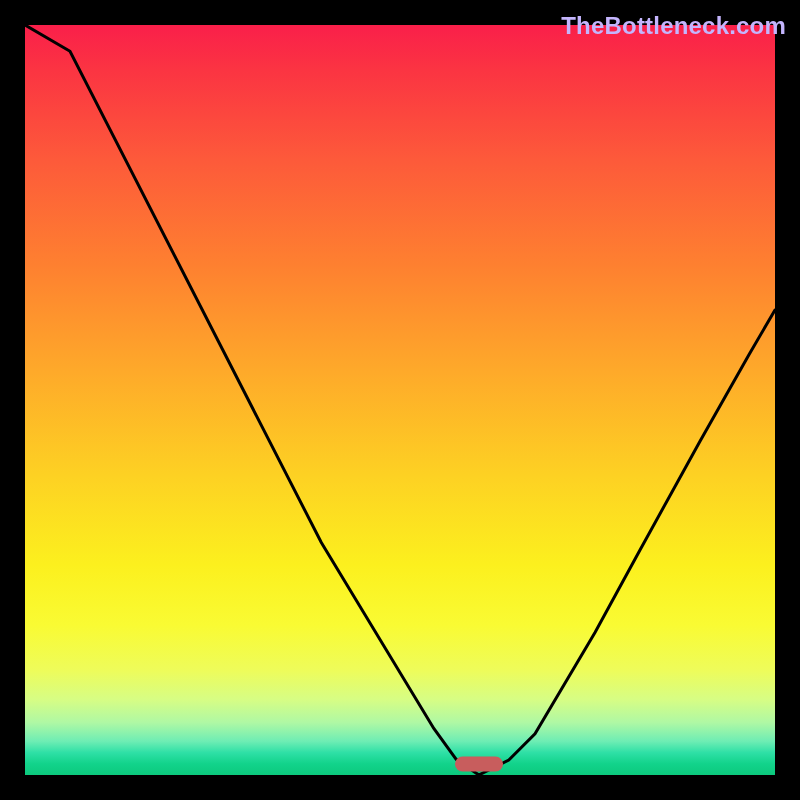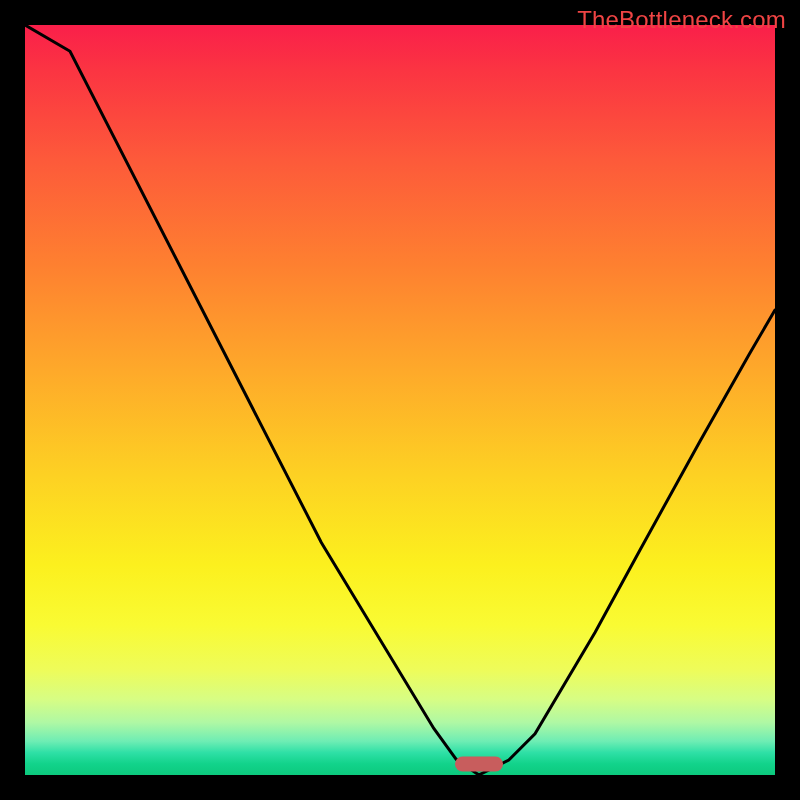--- a/index.html
+++ b/index.html
@@ -12,25 +12,25 @@
     font-family: Arial, Helvetica, sans-serif;
   }
   .frame {
     position: relative;
     width: 800px;
     height: 800px;
     background: #000;
   }
   .watermark {
     position: absolute;
-    top: 6px;
+    top: 12px;
     right: 14px;
-    color: #ef4444;
+    color: #c4b5fd;
     font-size: 24px;
-    font-weight: 400;
+    font-weight: 700;
     letter-spacing: 0.2px;
     z-index: 10;
   }
   .plot {
     position: absolute;
     left: 25px;
     top: 25px;
     width: 750px;
     height: 750px;
     overflow: hidden;

